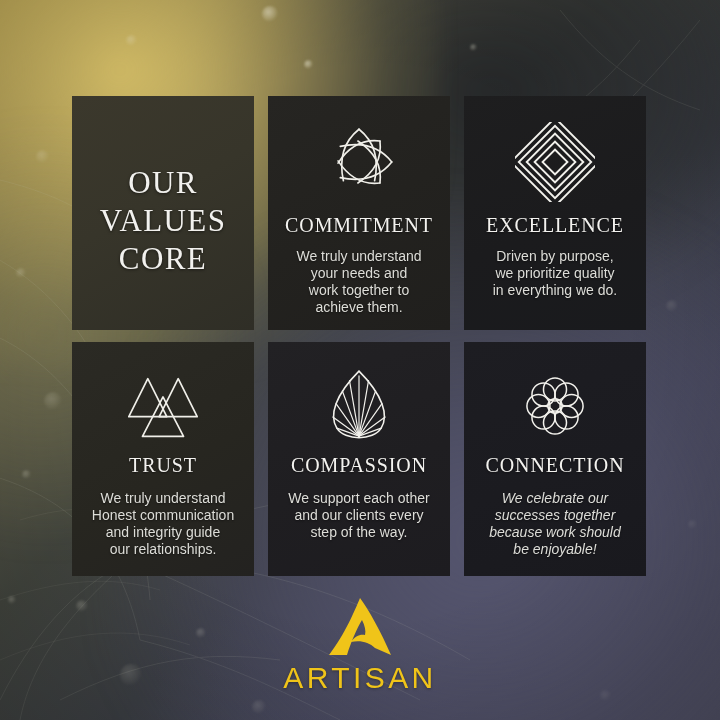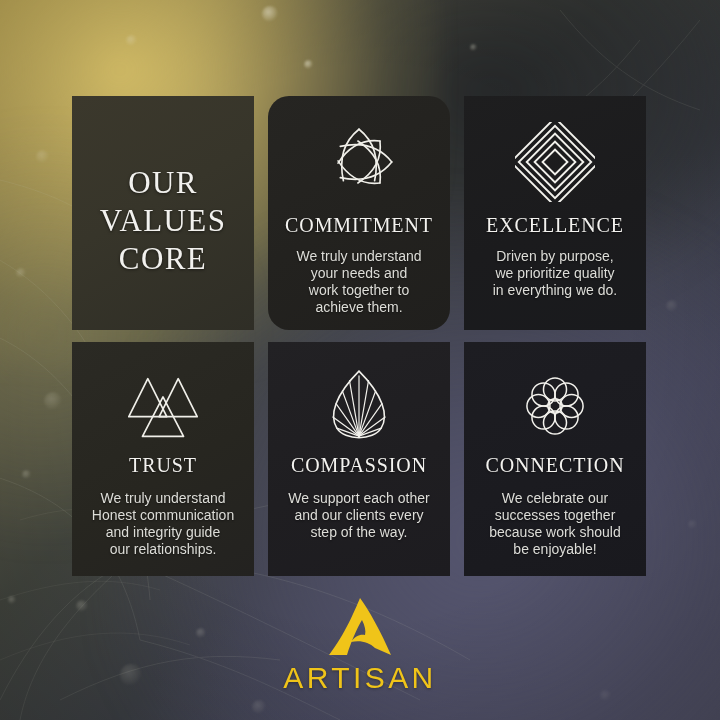--- a/index.html
+++ b/index.html
@@ -59,21 +59,21 @@
     grid-auto-rows:234px;column-gap:14px;row-gap:12px;
   }
   .card{
     position:relative;overflow:hidden;
     display:flex;flex-direction:column;align-items:center;
     box-sizing:border-box;padding:0 13px;
   }
 
   .card-title-only{justify-content:center;}
   .card-1{background:linear-gradient(150deg,#3b382c 0%,#37352a 45%,#2f2e26 100%);}
-  .card-2{background:linear-gradient(150deg,#262522 0%,#23221f 50%,#201f1d 100%);border-radius:21px;}
+  .card-2{background:linear-gradient(150deg,#262522 0%,#23221f 50%,#201f1d 100%);}
   .card-3{background:linear-gradient(160deg,#1e1e1f 0%,#1b1b1d 55%,#191a1d 100%);}
   .card-4{background:linear-gradient(150deg,#2b2a24 0%,#272620 55%,#232220 100%);}
   .card-5{background:linear-gradient(160deg,#222124 0%,#1f1e21 55%,#1d1c20 100%);}
   .card-6{background:linear-gradient(160deg,#1d1d22 0%,#1b1b20 55%,#19191e 100%);}
 
   .big-title{
     position:relative;z-index:2;
     font-family:"Liberation Serif",serif;
     font-size:31px;line-height:38px;
     letter-spacing:1.4px;
@@ -292,21 +292,21 @@
             <circle cx="66" cy="66" r="16"></circle>
             <circle cx="50" cy="73" r="16"></circle>
             <circle cx="34" cy="66" r="16"></circle>
             <circle cx="27" cy="50" r="16"></circle>
             <circle cx="34" cy="34" r="16"></circle>
             <circle cx="50" cy="50" r="10"></circle>
           </g>
         </svg>
       </div>
       <div class="card-heading">CONNECTION</div>
-      <div class="card-body" style="white-space:pre-line;">We celebrate our
+      <div class="card-body" style="white-space:pre-line;font-style:italic;">We celebrate our
 successes together
 because work should
 be enjoyable!</div>
     </div>
 
   </div>
 
   <div class="logo">
     <svg class="logo-mark" width="62" height="58" viewBox="0 0 62 58">
       <path d="M31 0 C 26 12, 16 36, 0 57 L 18 57 C 22 44, 28 30, 33 22 C 36 28, 37 33, 36 37 C 31 36, 26 38, 22 44 C 31 42, 40 44, 46 50 L 62 57 C 52 34, 40 12, 31 0 Z" fill="#f0c419"></path>

